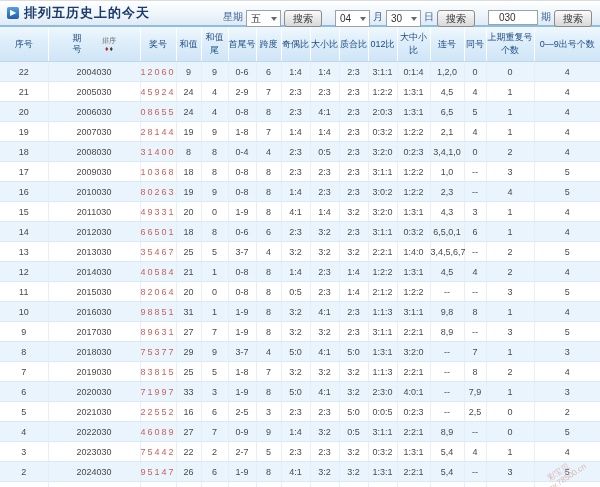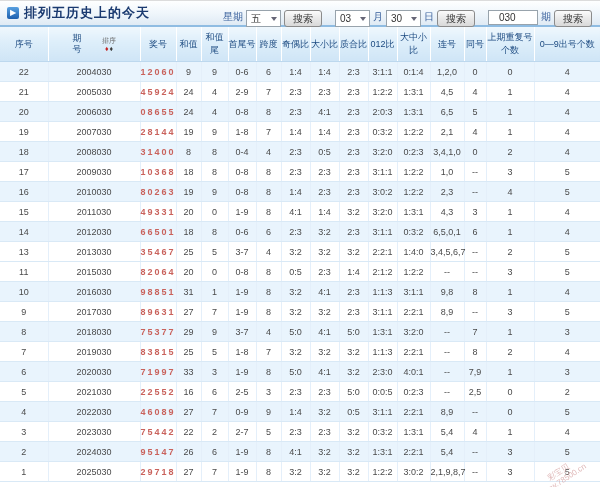--- a/index.html
+++ b/index.html
@@ -33,21 +33,21 @@
   table{width:600px;border-collapse:collapse;table-layout:fixed;}
   thead th{height:34px;background:linear-gradient(180deg,#eff7fd 0%,#ddeefa 45%,#cfe5f6 100%);
            color:#1c4a80;font-size:9px;font-weight:normal;padding:0;
            border-right:1px solid #fff;border-bottom:1px solid #bdd8ee;}
   thead th:last-child{border-right:none;text-align:center;}
   tbody td{height:19px;font-size:9px;color:#4a4a4a;text-align:center;padding:0;
            border-right:1px solid #e4effa;border-bottom:1px solid #d9e9f6;
            white-space:nowrap;}
   tbody td:last-child{border-right:none;}
   tr.alt{background:#e9f4fd;}
-  td.prize{color:#c9625c;font-weight:bold;letter-spacing:2px;margin-left:44px;}
+  td.prize{color:#c9625c;font-weight:normal;letter-spacing:2px;margin-left:44px;}
   .qh-head{display:flex;align-items:center;justify-content:center;gap:20px;}
   .qh-label{display:inline-block;width:10px;line-height:11px;text-align:center;}
   .sort-widget{display:flex;flex-direction:column;align-items:center;line-height:7px;}
   .sort-caption{font-size:7px;color:#6c6c6c;}
   .sort-icons{display:flex;gap:1px;margin-top:1px;}
   .sort-asc{color:#c32222;font-size:7px;cursor:pointer;}
   .sort-desc{color:#3c3c3c;font-size:7px;cursor:pointer;}
 
   
   .watermark{position:absolute;right:0px;bottom:2px;width:78px;transform:rotate(-33deg);
@@ -70,21 +70,21 @@
         <span>星期</span>
         <span class="select">
           <span>五</span>
           <span class="caret"></span>
         </span>
         <button class="btn">搜索</button>
       </div>
 
       <div class="ctl-group">
         <span class="select">
-          <span>03</span>
+          <span>04</span>
           <span class="caret"></span>
         </span>
         <span>月</span>
         <span class="select">
           <span>30</span>
           <span class="caret"></span>
         </span>
         <span>日</span>
         <button class="btn">搜索</button>
       </div>
@@ -321,20 +321,38 @@
           <td>3:2</td>
           <td>3:2</td>
           <td>3:2</td>
           <td>2:2:1</td>
           <td>1:4:0</td>
           <td>3,4,5,6,7</td>
           <td>--</td>
           <td>2</td>
           <td>5</td>
         </tr>
+        <tr class="alt">
+          <td>12</td>
+          <td>2014030</td>
+          <td class="prize">40584</td>
+          <td>21</td>
+          <td>1</td>
+          <td>0-8</td>
+          <td>8</td>
+          <td>1:4</td>
+          <td>2:3</td>
+          <td>1:4</td>
+          <td>1:2:2</td>
+          <td>1:3:1</td>
+          <td>4,5</td>
+          <td>4</td>
+          <td>2</td>
+          <td>4</td>
+        </tr>
         <tr>
           <td>11</td>
           <td>2015030</td>
           <td class="prize">82064</td>
           <td>20</td>
           <td>0</td>
           <td>0-8</td>
           <td>8</td>
           <td>0:5</td>
           <td>2:3</td>

